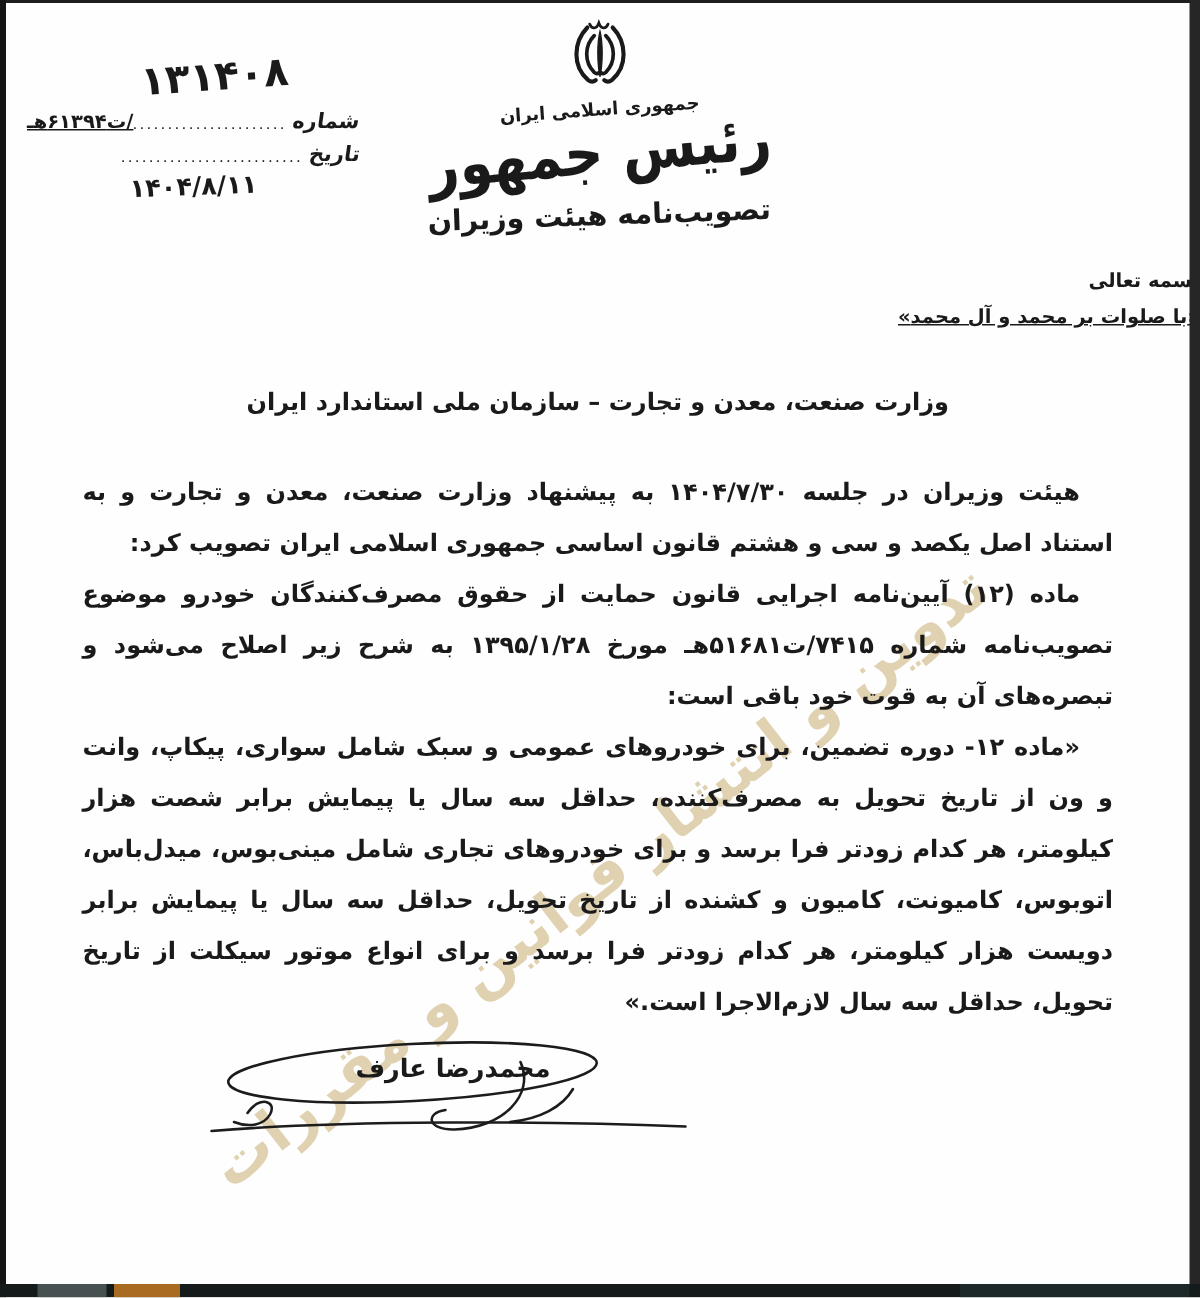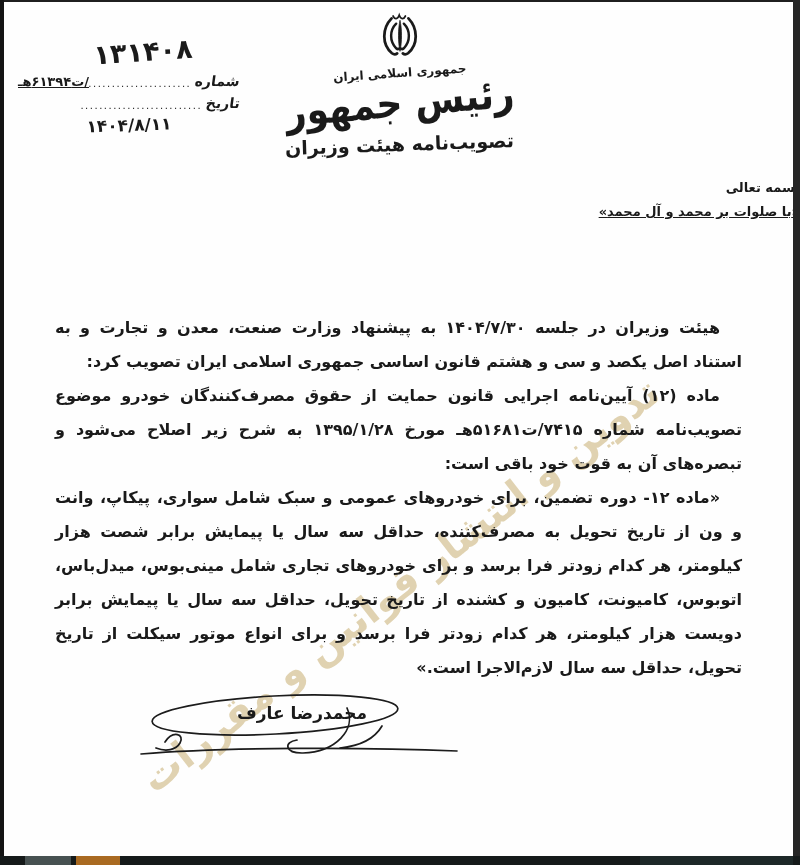--- a/index.html
+++ b/index.html
@@ -140,20 +140,21 @@
     <div class="country">جمهوری اسلامی ایران</div>
     <div class="president">رئیس جمهور</div>
     <div class="doctype">تصویب‌نامه هیئت وزیران</div>
   </div>
 
   <div class="invocation">
     <div class="besmele">بسمه تعالی</div>
     <div class="salawat">«با صلوات بر محمد و آل محمد»</div>
   </div>
 
+  <div class="addressee">وزارت صنعت، معدن و تجارت – سازمان ملی استاندارد ایران</div>
 
   <div class="body-text">
     <p>هیئت وزیران در جلسه ۱۴۰۴/۷/۳۰ به پیشنهاد وزارت صنعت، معدن و تجارت و به استناد اصل یکصد و سی و هشتم قانون اساسی جمهوری اسلامی ایران تصویب کرد:</p>
     <p>ماده (۱۲) آیین‌نامه اجرایی قانون حمایت از حقوق مصرف‌کنندگان خودرو موضوع تصویب‌نامه شماره ۷۴۱۵/ت۵۱۶۸۱هـ مورخ ۱۳۹۵/۱/۲۸ به شرح زیر اصلاح می‌شود و تبصره‌های آن به قوت خود باقی است:</p>
     <p>«ماده ۱۲- دوره تضمین، برای خودروهای عمومی و سبک شامل سواری، پیکاپ، وانت و ون از تاریخ تحویل به مصرف‌کننده، حداقل سه سال یا پیمایش برابر شصت هزار کیلومتر، هر کدام زودتر فرا برسد و برای خودروهای تجاری شامل مینی‌بوس، میدل‌باس، اتوبوس، کامیونت، کامیون و کشنده از تاریخ تحویل، حداقل سه سال یا پیمایش برابر دویست هزار کیلومتر، هر کدام زودتر فرا برسد و برای انواع موتور سیکلت از تاریخ تحویل، حداقل سه سال لازم‌الاجرا است.»</p>
   </div>
 
   <div class="signature">
     <svg viewBox="0 0 330 92" width="330" height="92" aria-hidden="true">
       <g fill="none" stroke="#1c1c1c" stroke-width="1.7" stroke-linecap="round">

